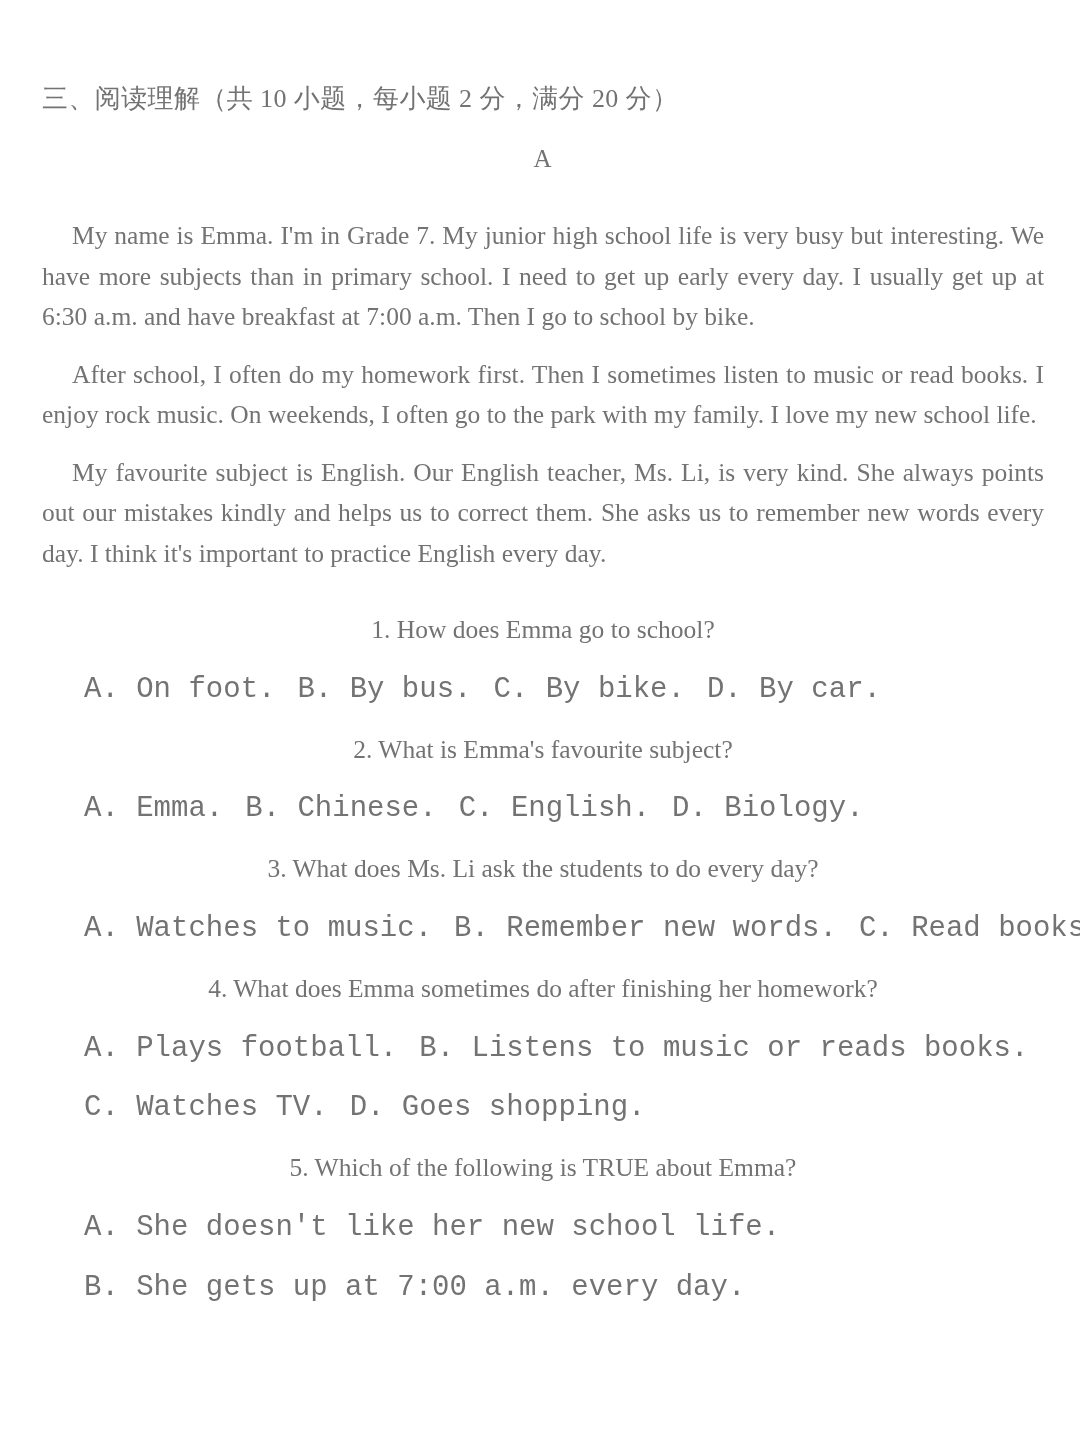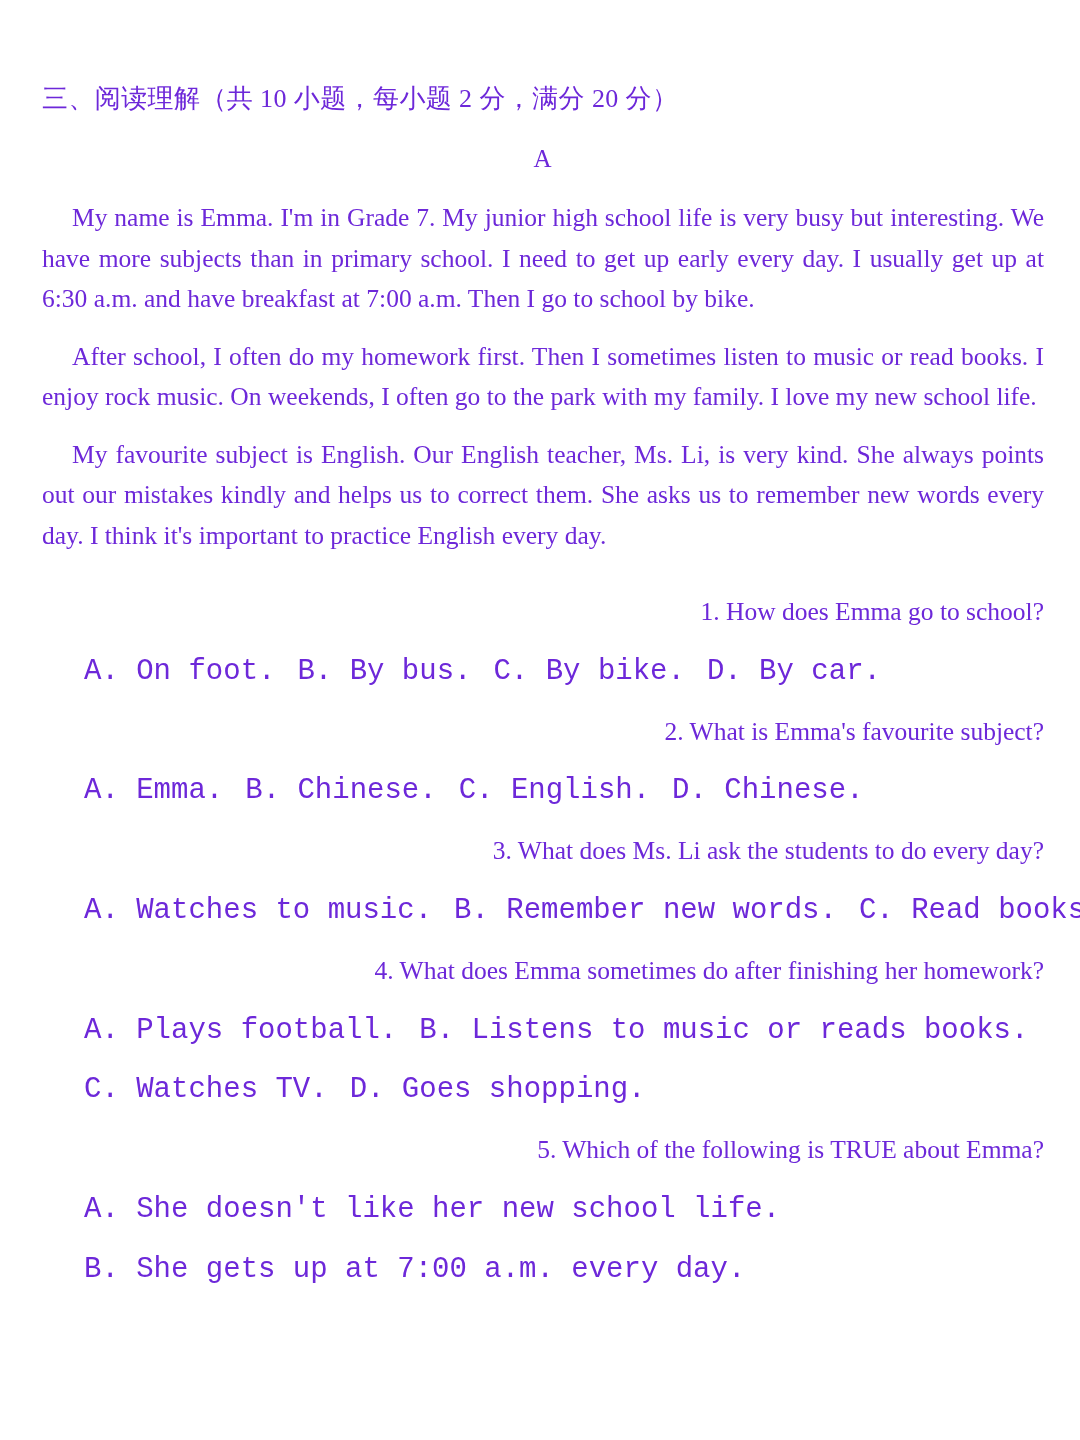--- a/index.html
+++ b/index.html
@@ -7,21 +7,21 @@
     padding: 0;
     background: #ffffff;
   }
   .page {
     position: relative;
     width: 1080px;
     height: 1440px;
     background: #ffffff;
     overflow: hidden;
     font-family: "Liberation Serif", "DejaVu Serif", serif;
-    color: #6d28d9;
+    color: #737373;
     -webkit-font-smoothing: antialiased;
   }
   .content {
     position: absolute;
     left: 42px;
     top: 0;
     width: 1002px;
   }
 
   
@@ -39,21 +39,21 @@
   .passage-label {
     text-align: center;
     font-size: 25px;
     line-height: 32px;
     margin-top: 27px;
     margin-right: 1px;
   }
 
   
   .passage {
-    margin-top: 23px;
+    margin-top: 41px;
   }
   .passage p {
     margin: 0 0 17px 0;
     font-size: 25.5px;
     line-height: 40.5px;
     text-align: justify;
     text-justify: inter-word;
     text-indent: 30px;
     hyphens: none;
   }
@@ -64,21 +64,21 @@
   
   .questions {
     margin-top: 26px;
   }
   .question-block {
     margin-bottom: 0;
   }
   .q-stem {
     font-size: 25.5px;
     line-height: 59.8px;
-    text-align: right;
+    text-align: center;
     white-space: nowrap;
   }
   .q-options {
     font-size: 29px;
     line-height: 59.8px;
     padding-left: 42px;
     white-space: pre;
     font-family: Liberation Mono, monospace;
   }
   .opt-gap {
@@ -102,21 +102,21 @@
         <p>My favourite subject is English. Our English teacher, Ms. Li, is very kind. She always points out our mistakes kindly and helps us to correct them. She asks us to remember new words every day. I think it's important to practice English every day.</p>
       </div>
 
     <div class="questions">
         <div class="question-block">
           <div class="q-stem">1. How does Emma go to school?</div>
           <div class="q-options"><span>A. On foot.</span><span class="opt-gap"></span><span>B. By bus.</span><span class="opt-gap"></span><span>C. By bike.</span><span class="opt-gap"></span><span>D. By car.</span></div>
         </div>
         <div class="question-block">
           <div class="q-stem">2. What is Emma's favourite subject?</div>
-          <div class="q-options"><span>A. Emma.</span><span class="opt-gap"></span><span>B. Chinese.</span><span class="opt-gap"></span><span>C. English.</span><span class="opt-gap"></span><span>D. Chinese.</span></div>
+          <div class="q-options"><span>A. Emma.</span><span class="opt-gap"></span><span>B. Chinese.</span><span class="opt-gap"></span><span>C. English.</span><span class="opt-gap"></span><span>D. Biology.</span></div>
         </div>
         <div class="question-block">
           <div class="q-stem">3. What does Ms. Li ask the students to do every day?</div>
           <div class="q-options"><span>A. Watches to music.</span><span class="opt-gap"></span><span>B. Remember new words.</span><span class="opt-gap"></span><span>C. Read books.</span><span class="opt-gap"></span><span>D. Go to the park.</span></div>
         </div>
         <div class="question-block">
           <div class="q-stem">4. What does Emma sometimes do after finishing her homework?</div>
           <div class="q-options"><span>A. Plays football.</span><span class="opt-gap"></span><span>B. Listens to music or reads books.</span></div>
           <div class="q-options"><span>C. Watches TV.</span><span class="opt-gap"></span><span>D. Goes shopping.</span></div>
         </div>

